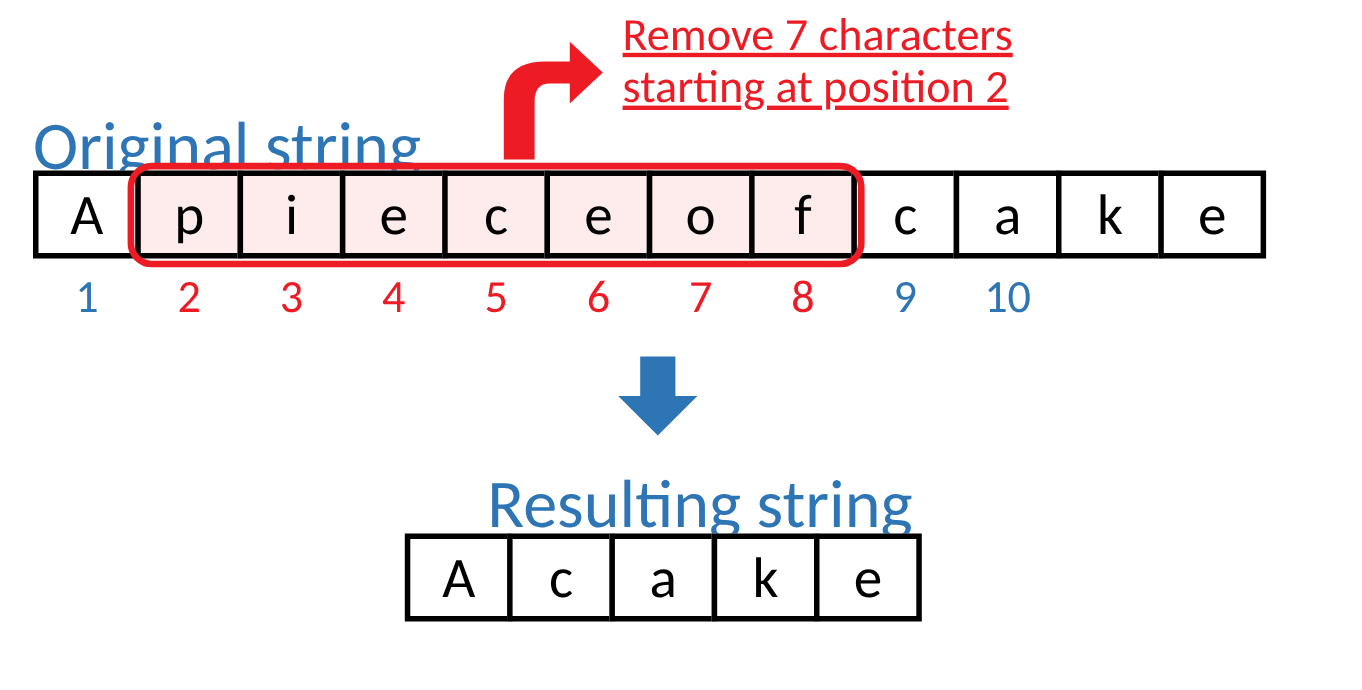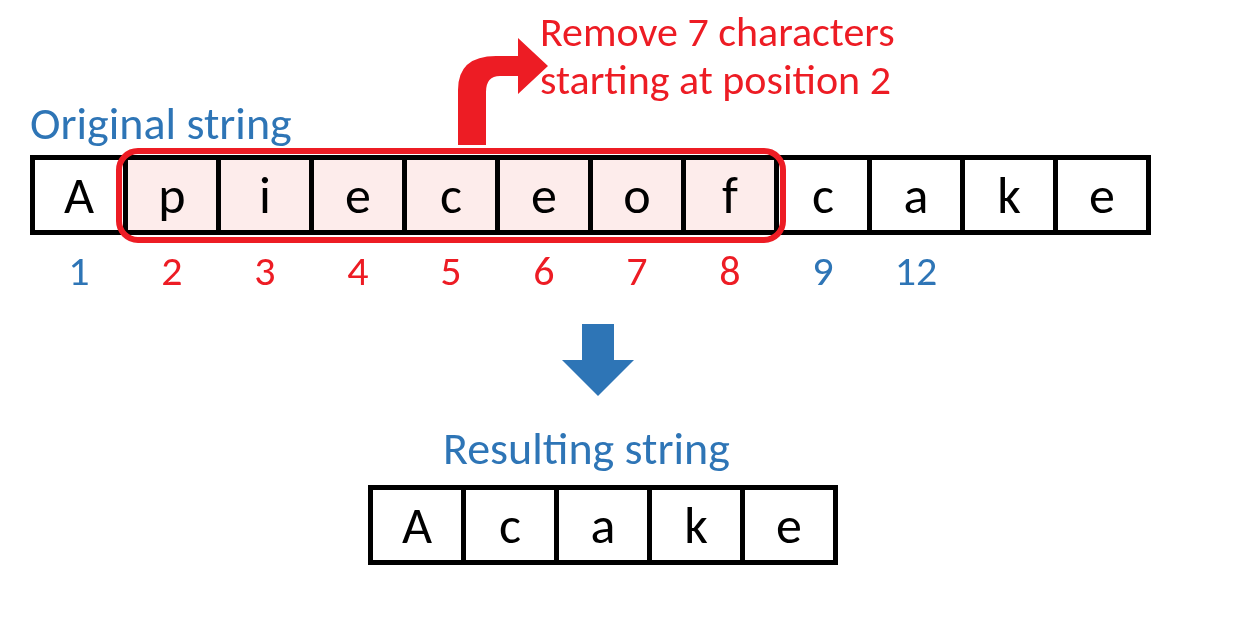--- a/index.html
+++ b/index.html
@@ -7,21 +7,21 @@
     margin: 0;
     padding: 0;
     width: 1238px;
     height: 627px;
     position: relative;
     font-family: "Calibri", "Segoe UI", Arial, sans-serif;
     background: #fff;
   }
   .blue-label {
     color: #2E75B6;
-    font-size: 46px;
+    font-size: 62px;
     position: absolute;
   }
   .red-label {
     color: #ED1C24;
     font-size: 42px;
     position: absolute;
     line-height: 1.15;
   }
   .cell-row {
     position: absolute;
@@ -80,21 +80,21 @@
     height: 80px;
     pointer-events: none;
   }
 
 </style>
 </head>
 <body>
 
 <div class="blue-label" style="left:30px; top:95px;">Original string</div>
 
-<div class="red-label" style="left:540px; top:8px;">
+<div class="red-label" style="left:566px; top:8px;text-decoration:underline;">
   <span>Remove 7 characters</span><br>
   <span>starting at position 2</span>
 </div>
 
 <div class="cell-row" id="original-row" style="left:30px; top:155px;">
     <div class="cell">A</div>
     <div class="cell highlight">p</div>
     <div class="cell highlight">i</div>
     <div class="cell highlight">e</div>
     <div class="cell highlight">c</div>
@@ -112,21 +112,21 @@
 <div class="index-row" id="index-row" style="left:30px; top:245px;">
     <div class="index-cell index-blue">1</div>
     <div class="index-cell index-red">2</div>
     <div class="index-cell index-red">3</div>
     <div class="index-cell index-red">4</div>
     <div class="index-cell index-red">5</div>
     <div class="index-cell index-red">6</div>
     <div class="index-cell index-red">7</div>
     <div class="index-cell index-red">8</div>
     <div class="index-cell index-blue">9</div>
-    <div class="index-cell index-blue">12</div>
+    <div class="index-cell index-blue">10</div>
   </div>
 
 <svg class="red-arrow" style="left:430px; top:20px;" viewBox="0 0 120 130">
   <path d="M 28 125 L 28 70 Q 28 36 66 36 L 88 36 L 88 18 L 118 46 L 88 74 L 88 56 L 70 56 Q 56 56 56 72 L 56 125 Z" fill="#ED1C24"></path>
 </svg>
 
 <svg class="blue-arrow" style="left:558px; top:320px;" viewBox="0 0 80 80">
   <path d="M 24 4 L 56 4 L 56 40 L 76 40 L 40 76 L 4 40 L 24 40 Z" fill="#2E75B6"></path>
 </svg>
 

